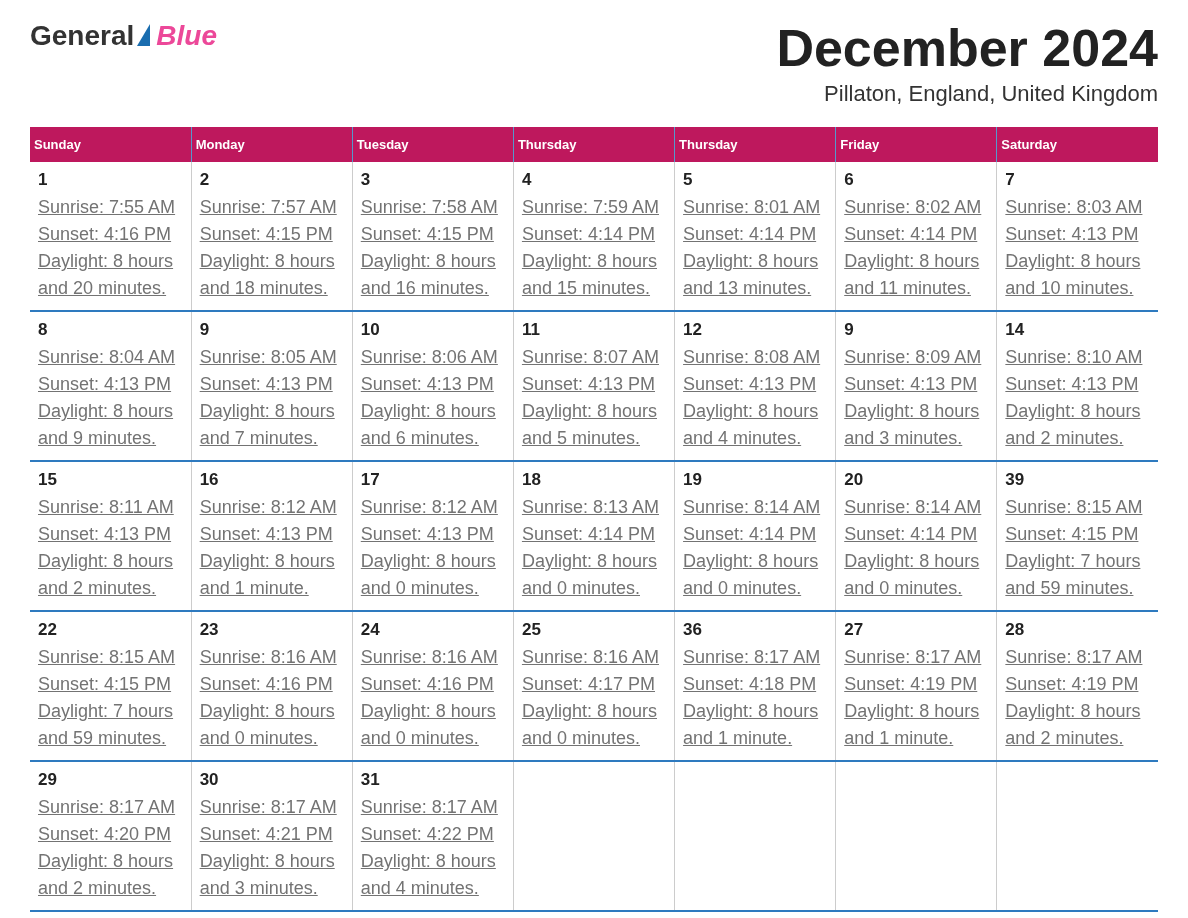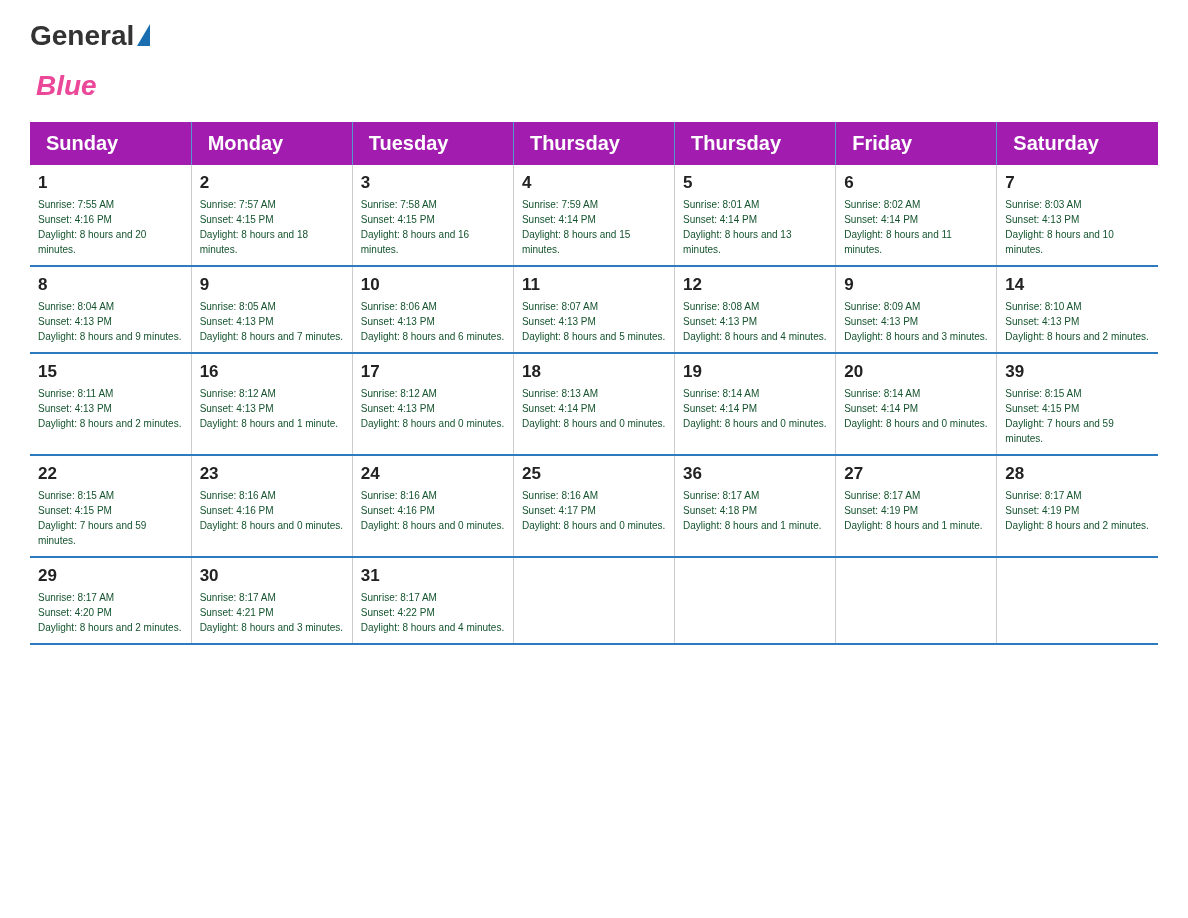--- a/index.html
+++ b/index.html
@@ -30,25 +30,25 @@
       font-weight: normal;
       color: #333;
       margin-top: 4px;
     }
     table {
       width: 100%;
       border-collapse: collapse;
       table-layout: fixed;
     }
     thead tr th {
-      background-color: #a21caf;
+      background-color: #be185d;
       color: #fff;
-      padding: 10px 16px;
+      padding: 10px 4px;
       text-align: left;
-      font-size: 20px;
+      font-size: 13px;
       font-weight: bold;
       border-right: 1px solid #5599cc;
     }
     thead tr th:last-child {
       border-right: none;
     }
     tbody tr {
       border-bottom: 2px solid #2e7abf;
     }
     tbody tr td {
@@ -63,48 +63,52 @@
       border-right: none;
     }
     .day-number {
       font-size: 17px;
       font-weight: bold;
       color: #222;
       display: block;
       margin-bottom: 4px;
     }
     .day-info {
-      font-size: 10px;
-      color: #14532d;
+      font-size: 18px;
+      color: #737373;
       line-height: 1.5;
+      text-decoration: underline;
     }
     .logo-wrapper {
       display: flex;
-      flex-direction: column;
+      flex-direction: row;
       align-items: flex-start;
-      gap: 18px;
     }
     .logo-line1 {
       display: flex;
       align-items: center;
     }
   </style>
 </head>
 <body>
 
 <div class="header">
   <div class="logo-wrapper">
     <div class="logo-line1">
       <span style="font-size:28px;font-weight:bold;color:#333;">General</span>
       <span style="display:inline-block;width:0;height:0;border-left:13px solid transparent;border-right:0px solid transparent;border-bottom:22px solid #1a6daf;margin-left:3px;vertical-align:middle;position:relative;top:-1px;"></span>
     </div>
     <div>
       <span style="font-size:28px;font-weight:bold;color:#ec4899;margin-left:6px;font-style:italic;">Blue</span>
     </div>
   </div>
+  <div class="title-block">
+    <h1>December 2024</h1>
+    <h2>Pillaton, England, United Kingdom</h2>
+  </div>
 </div>
 
 <table>
   <thead>
     <tr id="header-row">
     <th>Sunday</th>
         <th>Monday</th>
         <th>Tuesday</th>
         <th>Thursday</th>
         <th>Thursday</th>

